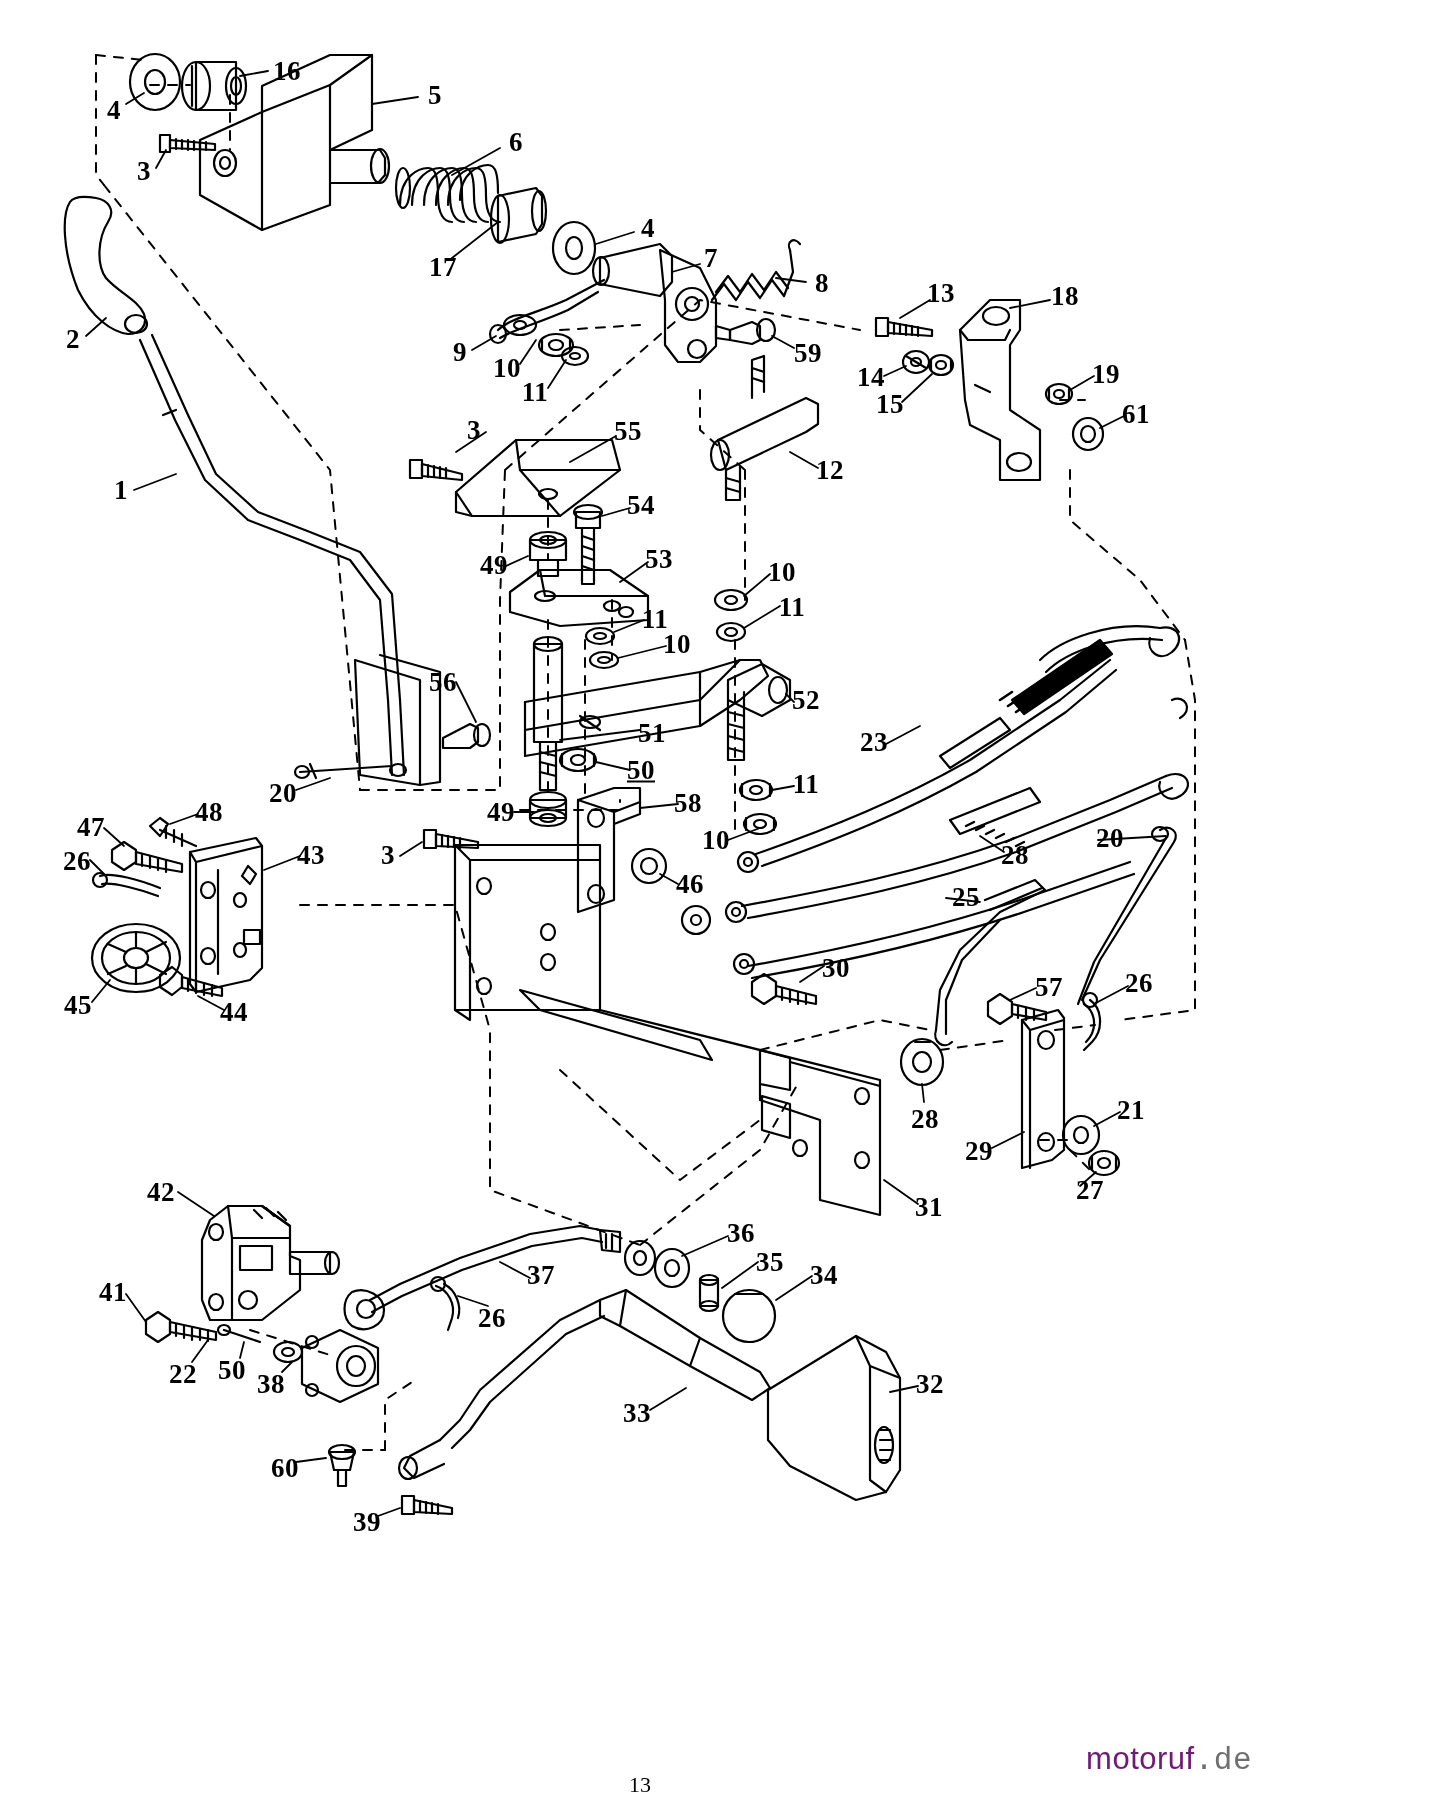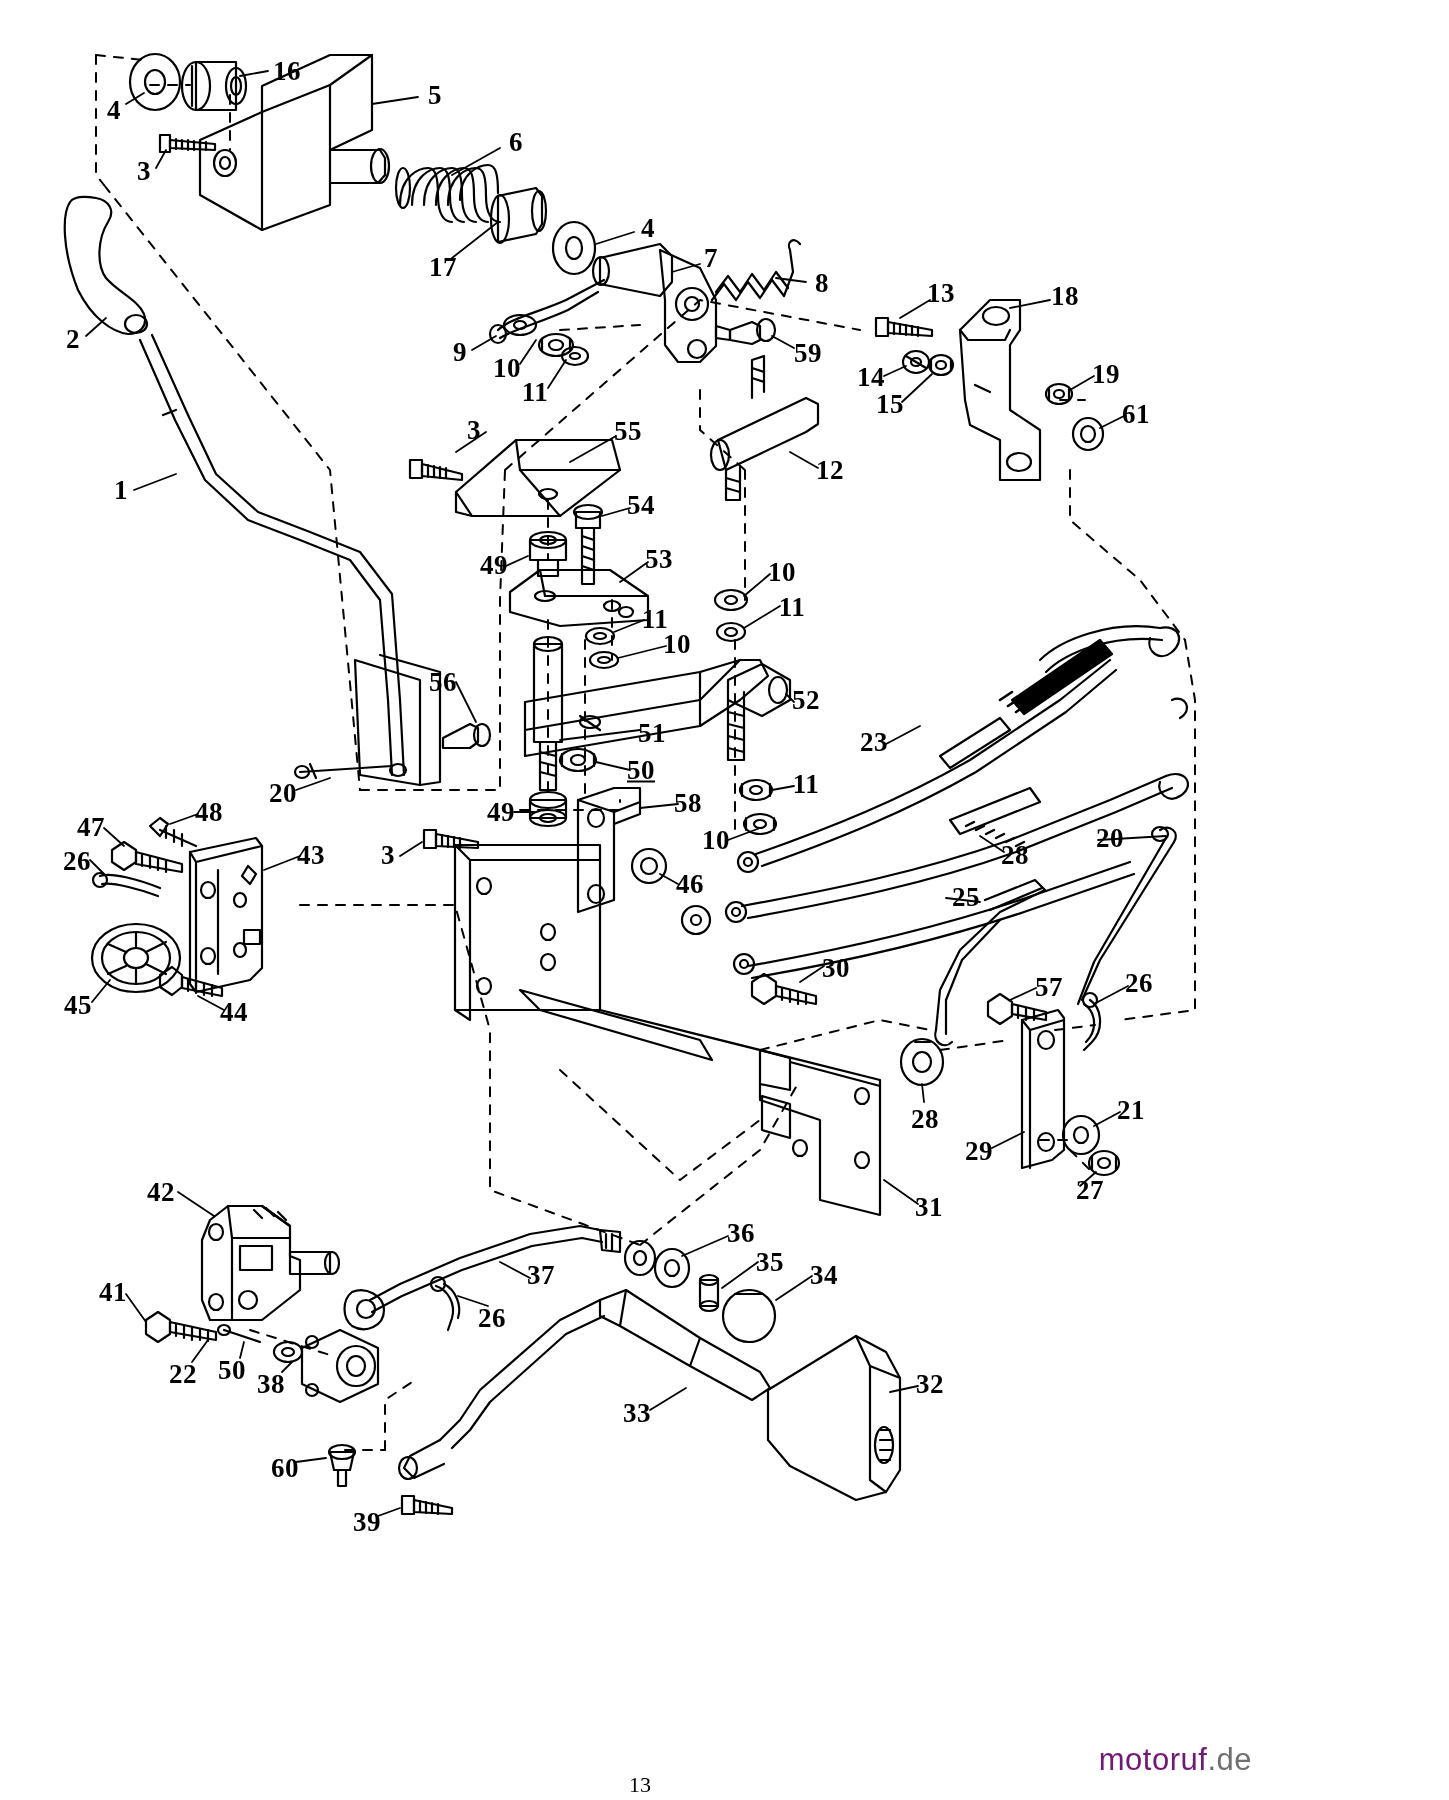--- a/index.html
+++ b/index.html
@@ -34,21 +34,21 @@
   .wm {
     position: absolute;
     right: 28px;
     bottom: 22px;
     font-family: "Liberation Sans", sans-serif;
     font-size: 31px;
     letter-spacing: 0.5px;
     white-space: nowrap;
   }
   .wm .wm-main { color: #701a75; font-weight: normal; }
-  .wm .wm-tld { color: #6f6f6f; font-weight: normal; }
+  .wm .wm-tld { color: #6f6f6f; font-weight: normal; font-family: Liberation Mono, monospace; }
   .page-no {
     position: absolute;
     left: 50%;
     bottom: 2px;
     transform: translateX(-50%);
     font-family: "Liberation Serif", serif;
     font-size: 22px;
     color: #000;
   }
   svg { display: block; }

